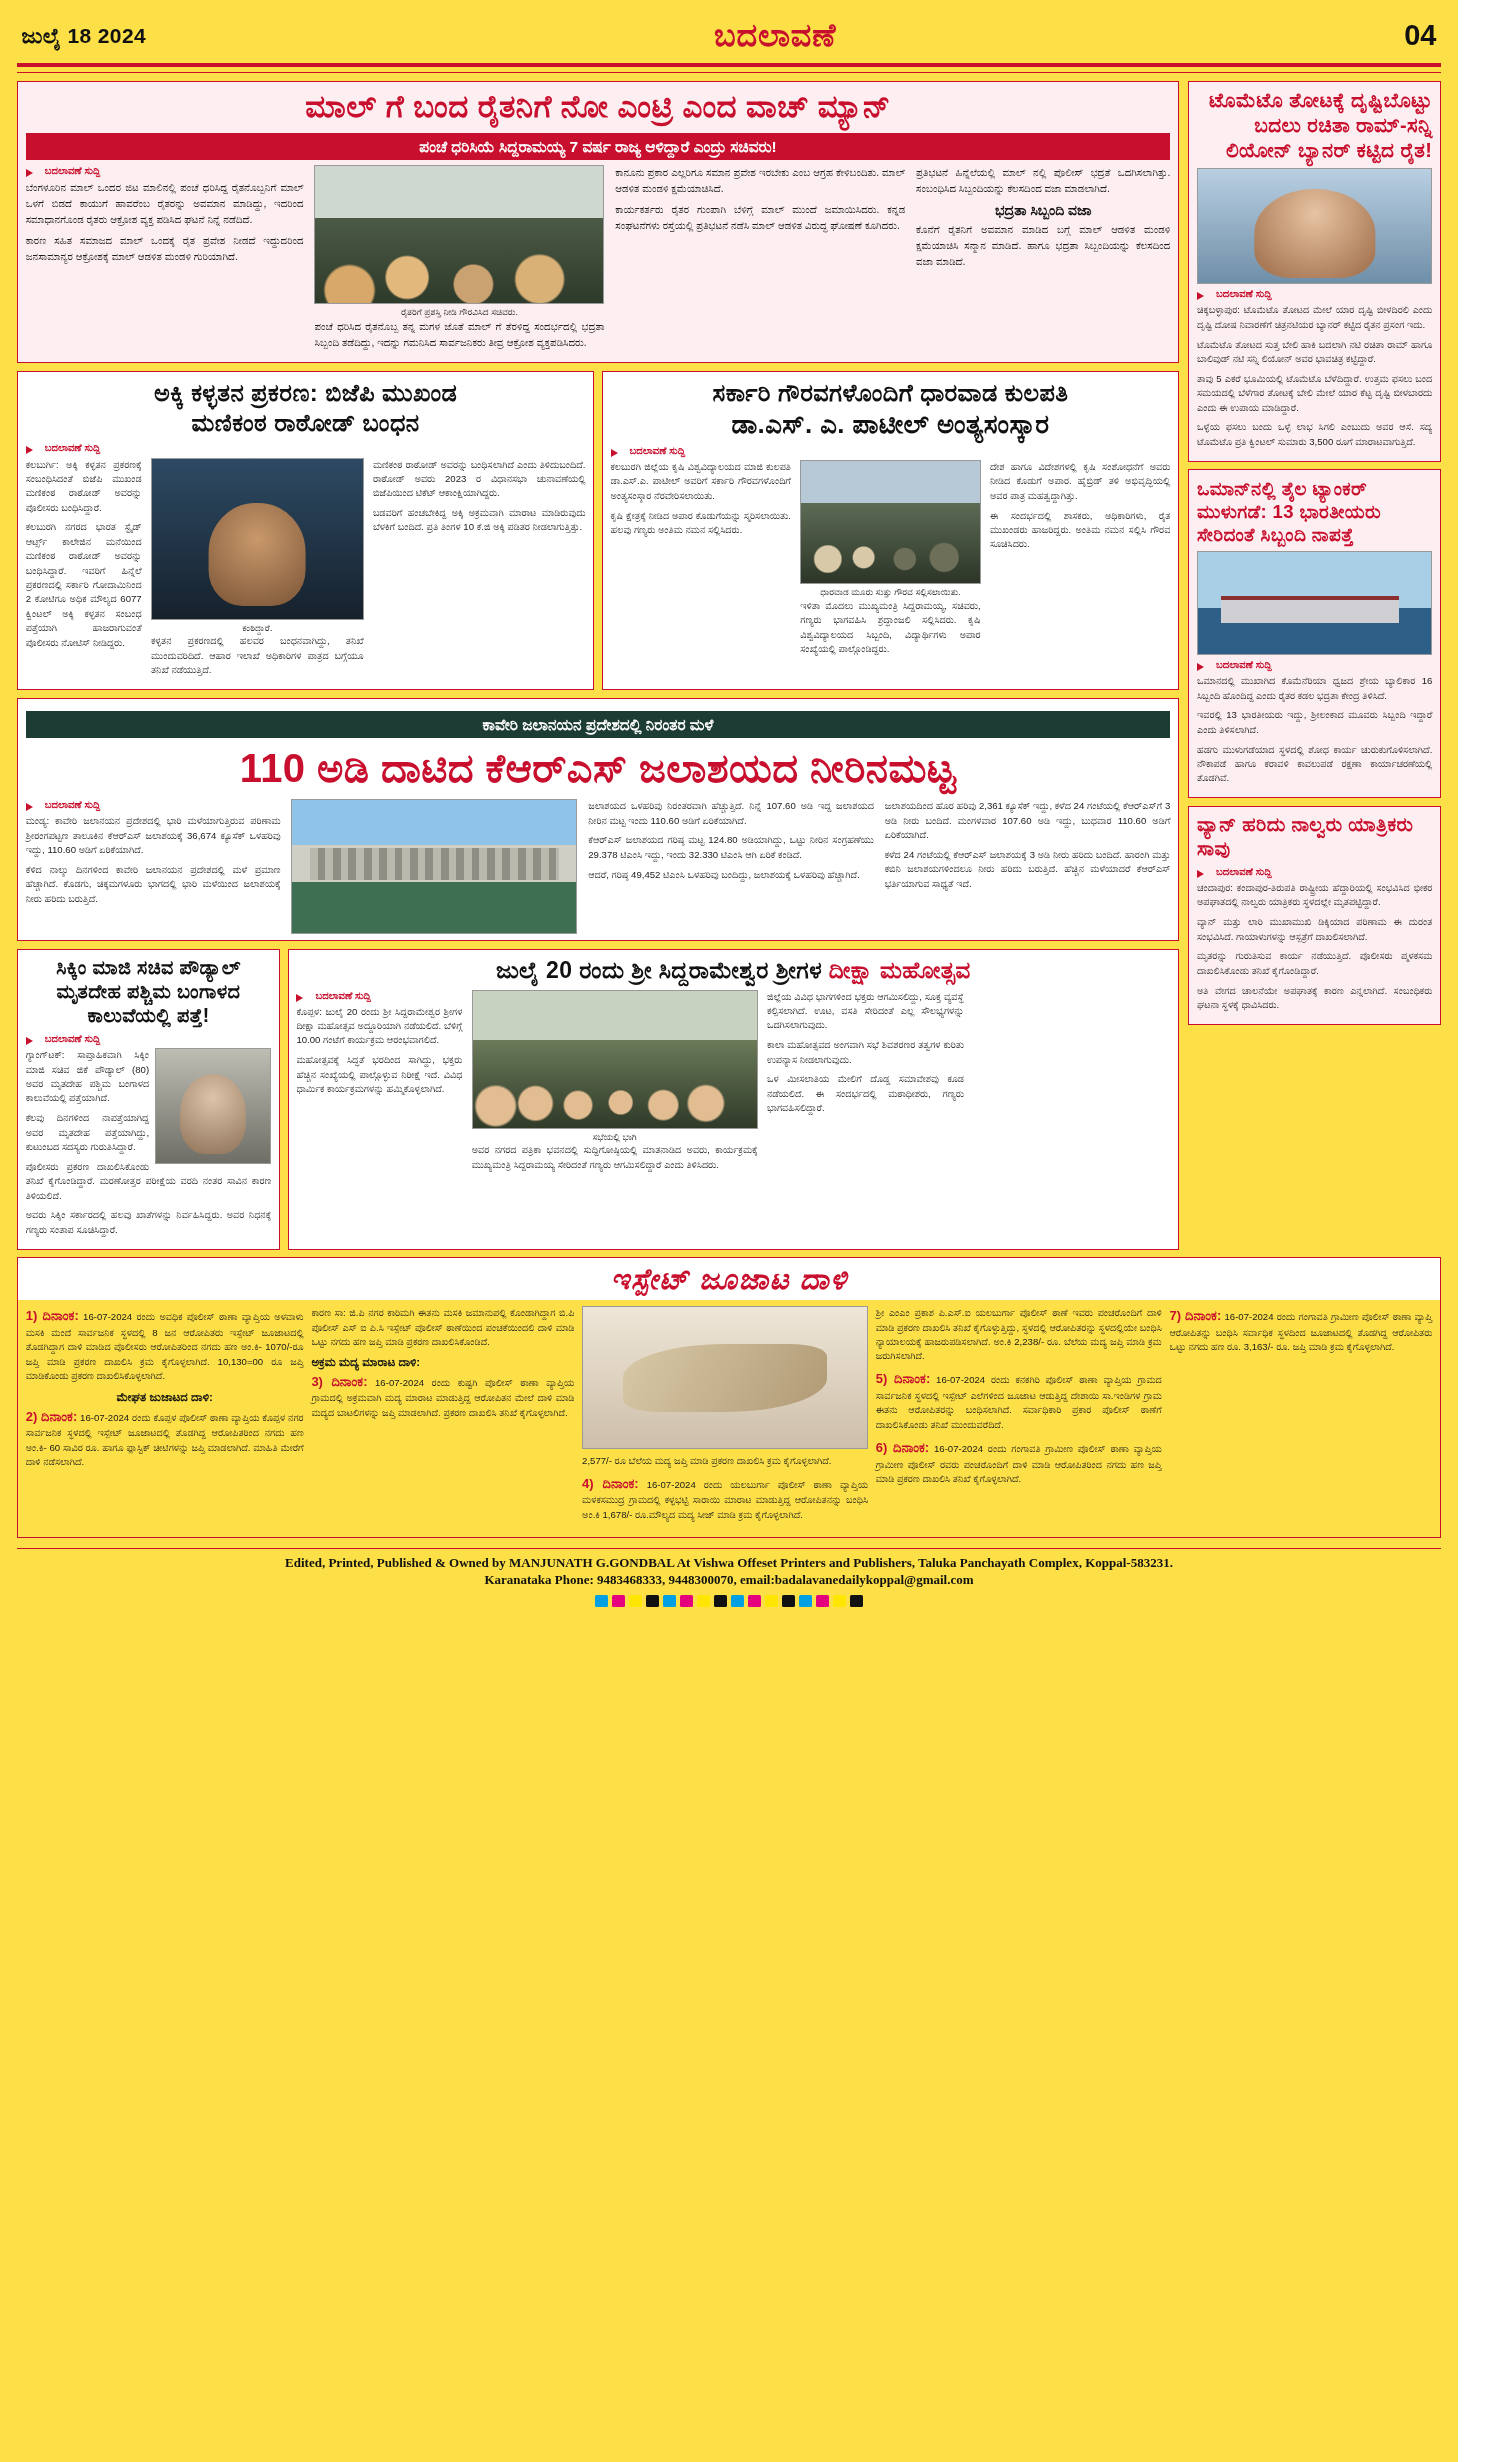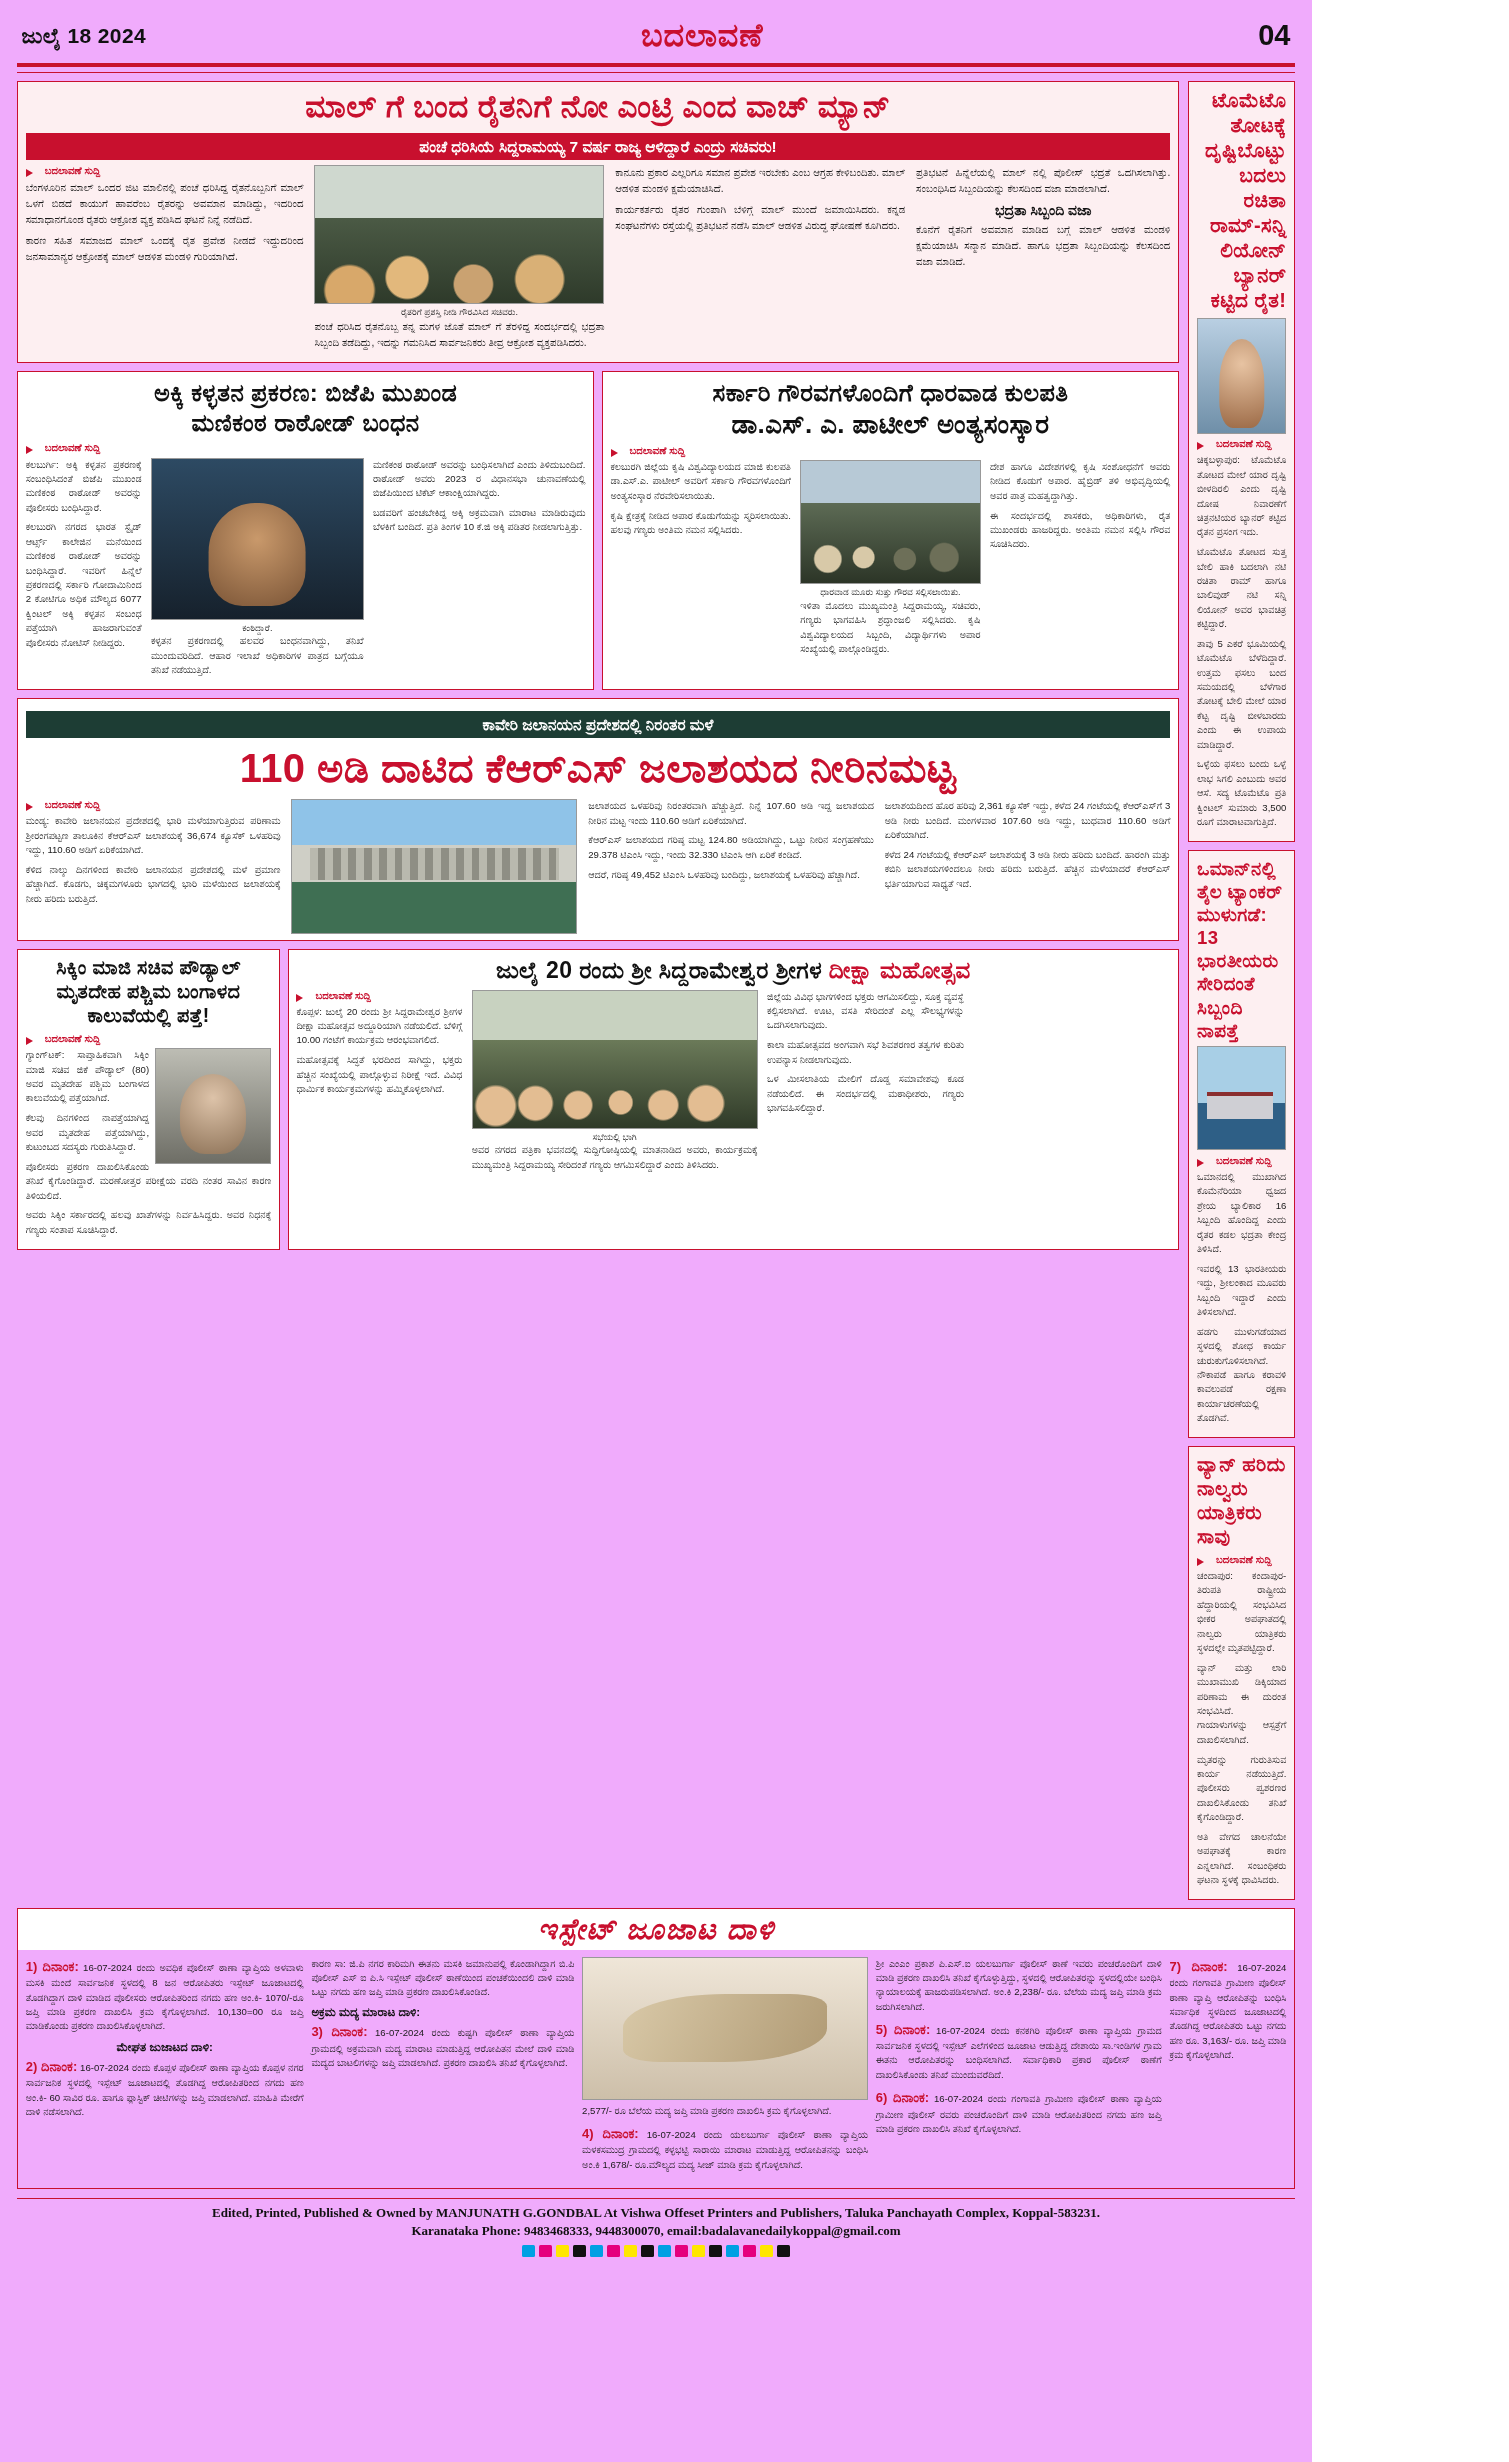--- a/index.html
+++ b/index.html
@@ -4,23 +4,23 @@
 <style>
   * { box-sizing: border-box; }
   html, body { margin:0; padding:0; }
   body {
     width: 1510px;
     background: #ffffff;
     font-family: "Liberation Sans", sans-serif;
     color: #111;
   }
   .page {
-    width: 1312px;
+    width: 1458px;
     min-height: 2462px;
-    background: #f0abfc;
+    background: #fde047;
     padding: 14px 17px 7.7px 17px;
     position: relative;
   }
 
   
   .masthead {
     display: flex;
     align-items: center;
     justify-content: space-between;
     padding: 3.1px 4.6px 7.7px 4.6px;
@@ -439,21 +439,21 @@
 
       <div class="box pink">
         <div class="headline" style="font-size:19.3px; text-align:left;">ವ್ಯಾನ್ ಹರಿದು ನಾಲ್ವರು ಯಾತ್ರಿಕರು ಸಾವು</div>
         <div style="height:4.6px"></div>
         <div class="byline">
           <span class="tri"></span>
           <span class="btext">ಬದಲಾವಣೆ ಸುದ್ದಿ</span>
         </div>
         <p class="body sm">ಚಂದಾಪುರ: ಕಂದಾಪುರ-ತಿರುಪತಿ ರಾಷ್ಟ್ರೀಯ ಹೆದ್ದಾರಿಯಲ್ಲಿ ಸಂಭವಿಸಿದ ಭೀಕರ ಅಪಘಾತದಲ್ಲಿ ನಾಲ್ವರು ಯಾತ್ರಿಕರು ಸ್ಥಳದಲ್ಲೇ ಮೃತಪಟ್ಟಿದ್ದಾರೆ.</p>
         <p class="body sm">ವ್ಯಾನ್ ಮತ್ತು ಲಾರಿ ಮುಖಾಮುಖಿ ಡಿಕ್ಕಿಯಾದ ಪರಿಣಾಮ ಈ ದುರಂತ ಸಂಭವಿಸಿದೆ. ಗಾಯಾಳುಗಳನ್ನು ಆಸ್ಪತ್ರೆಗೆ ದಾಖಲಿಸಲಾಗಿದೆ.</p>
-        <p class="body sm">ಮೃತರನ್ನು ಗುರುತಿಸುವ ಕಾರ್ಯ ನಡೆಯುತ್ತಿದೆ. ಪೊಲೀಸರು ಪ್ವಶರಣರ ದಾಖಲಿಸಿಕೊಂಡು ತನಿಖೆ ಕೈಗೊಂಡಿದ್ದಾರೆ.</p>
+        <p class="body sm">ಮೃತರನ್ನು ಗುರುತಿಸುವ ಕಾರ್ಯ ನಡೆಯುತ್ತಿದೆ. ಪೊಲೀಸರು ಪ್ಮಳಕಸಮ ದಾಖಲಿಸಿಕೊಂಡು ತನಿಖೆ ಕೈಗೊಂಡಿದ್ದಾರೆ.</p>
         <p class="body sm">ಅತಿ ವೇಗದ ಚಾಲನೆಯೇ ಅಪಘಾತಕ್ಕೆ ಕಾರಣ ಎನ್ನಲಾಗಿದೆ. ಸಂಬಂಧಿಕರು ಘಟನಾ ಸ್ಥಳಕ್ಕೆ ಧಾವಿಸಿದರು.</p>
       </div>
 
     </div>
   </div>
 
   <div class="bottom-box">
     <div class="bottom-head">
       <div class="t">ಇಸ್ಪೇಟ್  ಜೂಜಾಟ ದಾಳಿ</div>
     </div>

